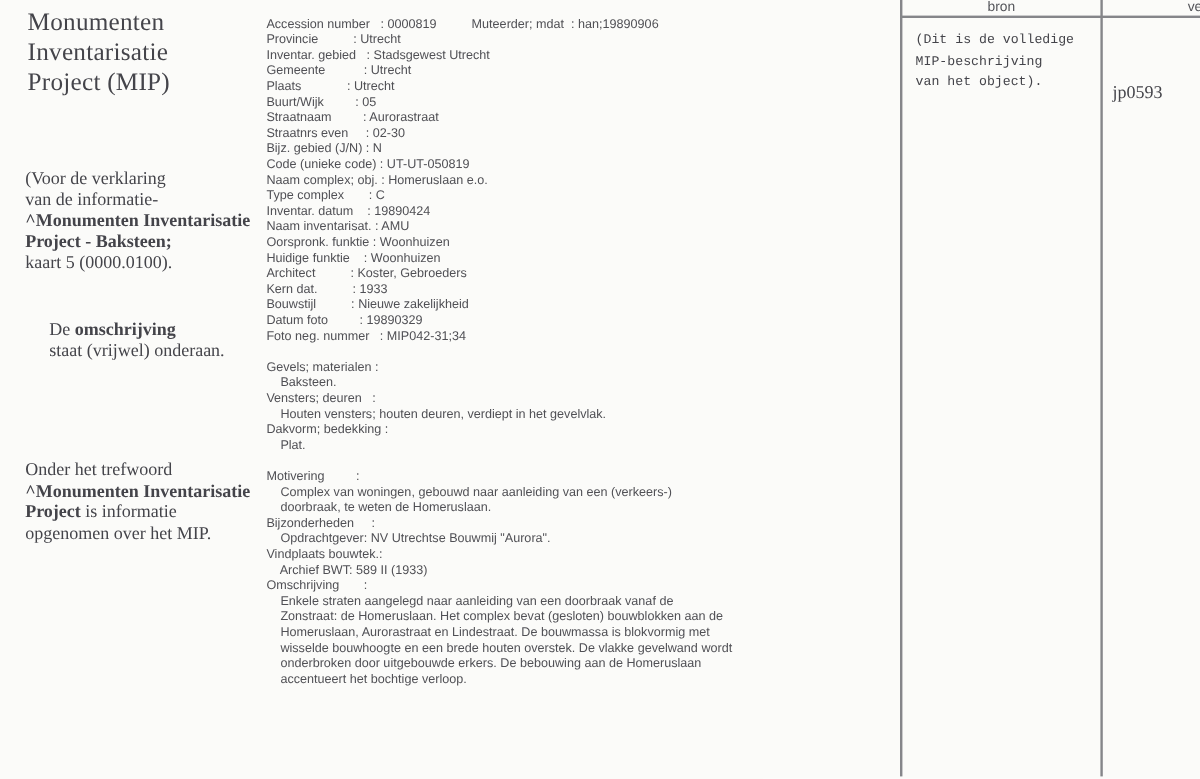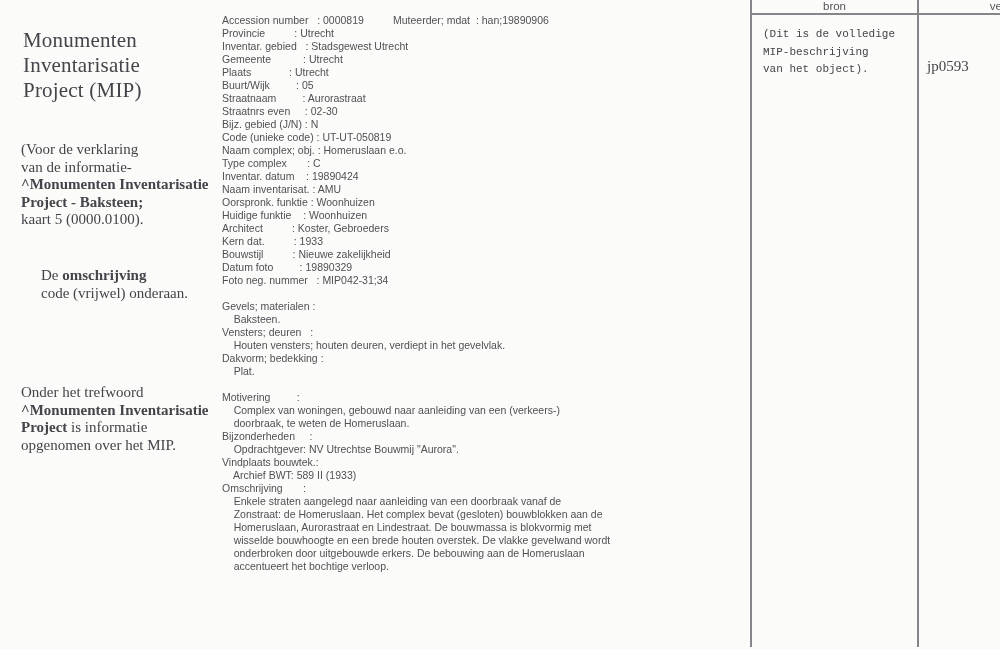--- a/index.html
+++ b/index.html
@@ -5,21 +5,21 @@
   * { margin:0; padding:0; box-sizing:border-box; }
   html,body { background:#ffffff; }
   .page {
     position:relative;
     width:1000px; height:649px;
     background: var(--paper, #fbfbf9);
     overflow:hidden;
   }
   
   .title {
-    position:absolute; left:23px; top:28px;
+    position:absolute; left:23px; top:6px;
     font-family:"Liberation Serif", serif;
     font-size:21px; line-height:25px;
     letter-spacing:0.2px;
     color: var(--ink_serif, #44444a);
     white-space:pre-line;
   }
   .note {
     position:absolute; left:21px;
     font-family:"Liberation Serif", serif;
     font-size:15px; line-height:17.5px;
@@ -60,21 +60,21 @@
   .bron-h { left:752px; width:165px; }
   .verw-h { left:971px; width:81px; }
   .bron-note {
     position:absolute; left:763px; top:26px;
     font-family:Liberation Mono, monospace;
     font-size:11px; line-height:17.5px;
     color: var(--ink_serif, #44444a);
     white-space:pre-line;
   }
   .verw-value {
-    position:absolute; left:927px; top:58px;
+    position:absolute; left:927px; top:70px;
     font-family:"Liberation Serif", serif;
     font-size:15px;
     color: var(--ink_serif, #44444a);
   }
 </style>
 </head>
 <body>
 
 <div class="page">
 
@@ -85,21 +85,21 @@
   <div class="note note1">
       <div><span>(Voor de verklaring</span></div>
       <div><span>van de informatie-</span></div>
       <div><span class="b">^Monumenten Inventarisatie</span></div>
       <div><span class="b">Project - Baksteen;</span></div>
       <div><span>kaart 5 (0000.0100).</span></div>
     </div>
 
   <div class="note note2">
       <div><span>De </span><span class="b">omschrijving</span></div>
-      <div><span>code (vrijwel) onderaan.</span></div>
+      <div><span>staat (vrijwel) onderaan.</span></div>
     </div>
 
   <div class="note note3">
       <div><span>Onder het trefwoord</span></div>
       <div><span class="b">^Monumenten Inventarisatie</span></div>
       <div><span class="b">Project</span><span> is informatie</span></div>
       <div><span>opgenomen over het MIP.</span></div>
     </div>
 
   <pre class="record">Accession number   : 0000819          Muteerder; mdat  : han;19890906

